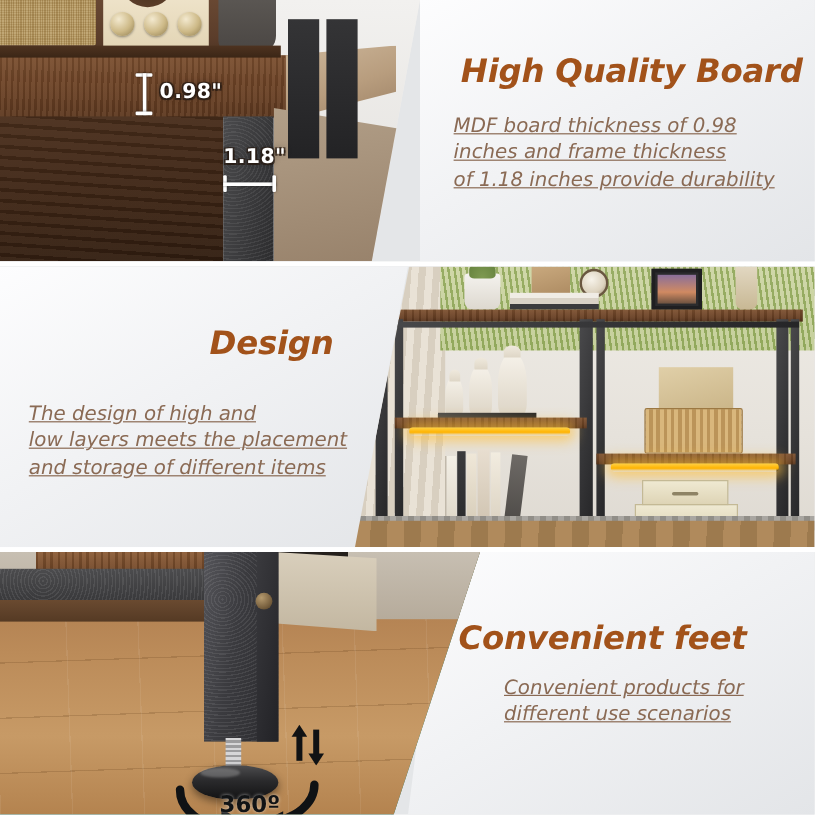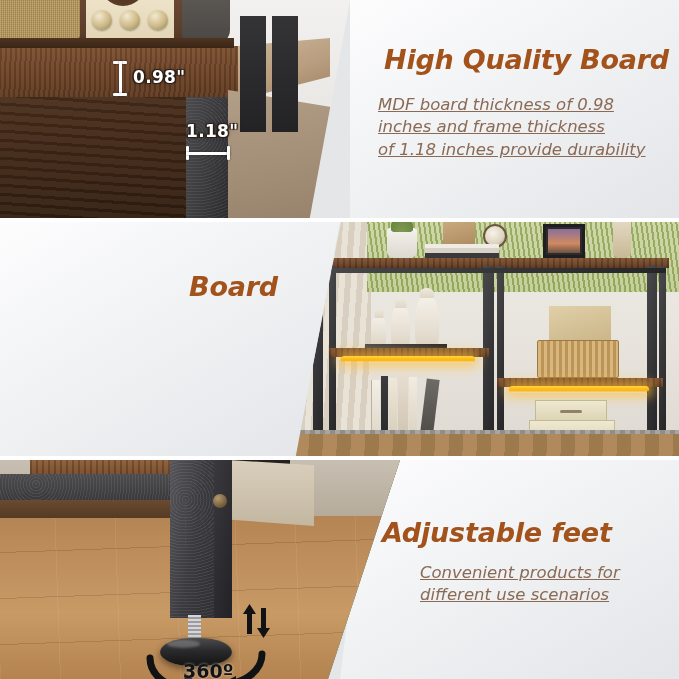--- a/index.html
+++ b/index.html
@@ -379,31 +379,34 @@
         <div class="metal" style="left:176px; top:190px; width:11px; height:10px;"></div>
         <div class="metal" style="left:340px; top:190px; width:11px; height:10px;"></div>
       </div>
 
       <div class="p2-rug"></div>
       <div class="p2-floor"></div>
     </div>
 
     <div class="textplate" id="text-2" style="clip-path:polygon(0 0, 100% 0, 87% 100%, 0 100%);">
       <div class="title" id="t2-title">
-        <span class="l2">Board</span>
+        <span class="l2">Design</span>
       </div>
+      <div class="body" id="t2-body">The design of high and
+low layers meets the placement
+and storage of different items</div>
     </div>
   </section>
 
   <div class="divider" id="div-2"></div>
 
   <section class="panel" id="panel-3">
 
     <div class="textplate" id="text-3" style="clip-path:polygon(8% 0, 100% 0, 100% 100%, 0 100%);">
-      <div class="title" id="t3-title">Adjustable feet</div>
+      <div class="title" id="t3-title">Convenient feet</div>
       <div class="body" id="t3-body">Convenient products for
 different use scenarios</div>
     </div>
 
     <div class="photo" id="photo-3">
       <div class="p3-floor"></div>
       <div class="p3-wall"></div>
       <div class="p3-shelfwood"></div>
       <div class="p3-rail"></div>
       <div class="p3-baseboard"></div>

